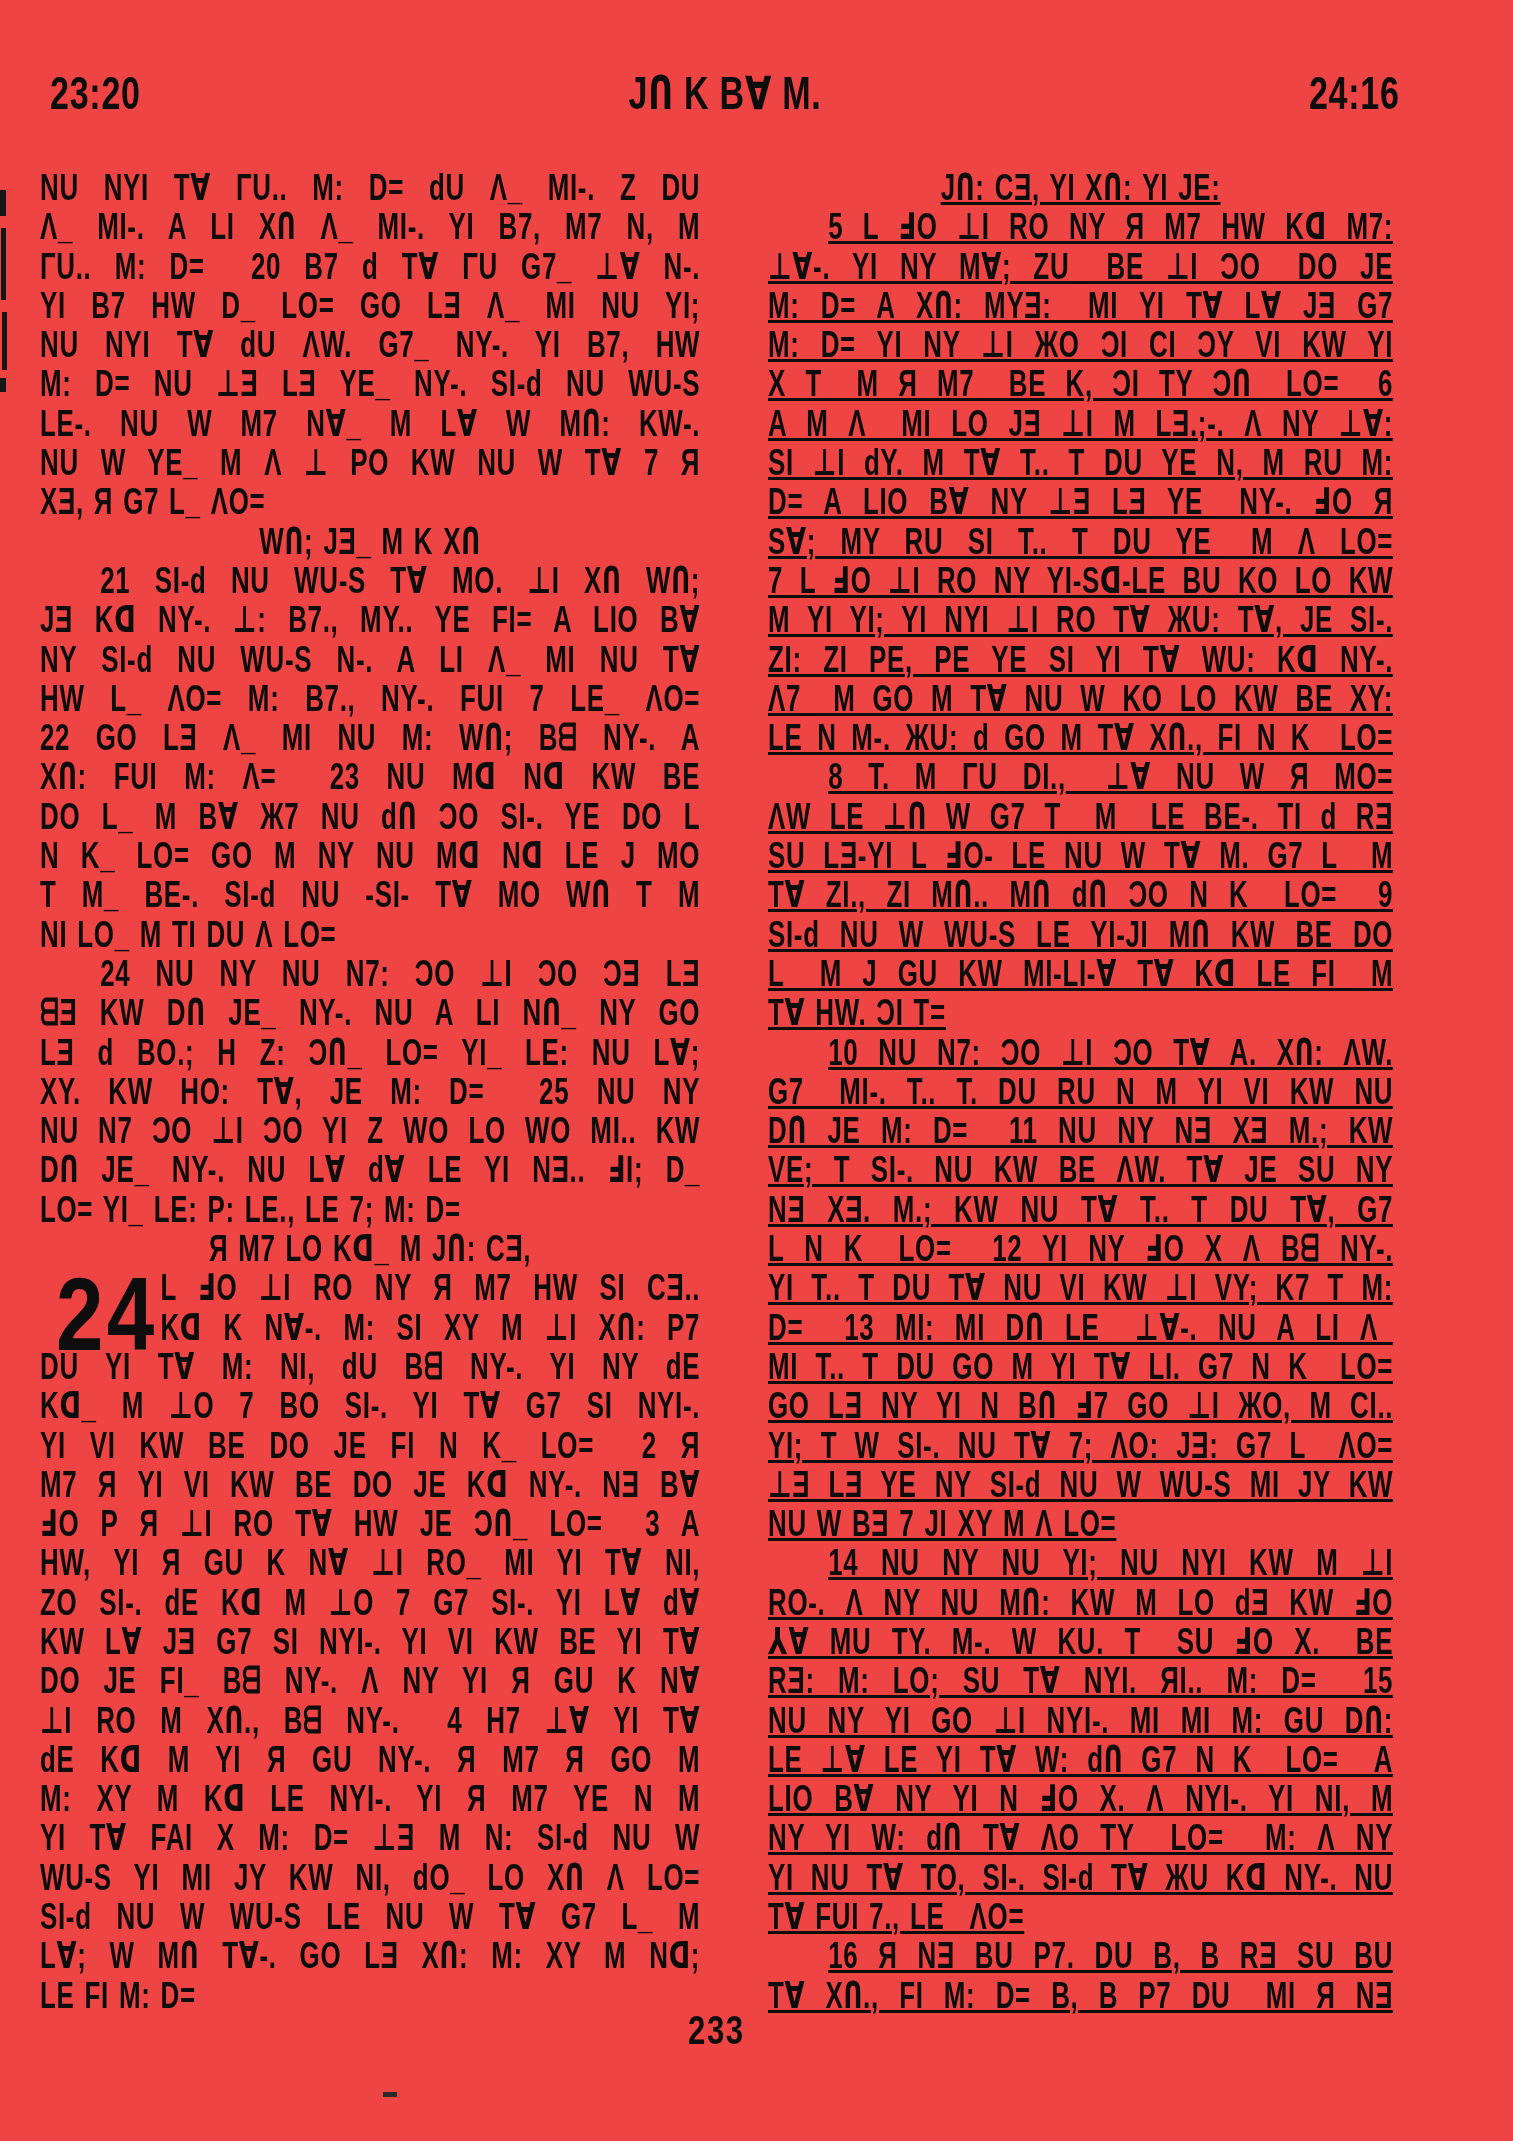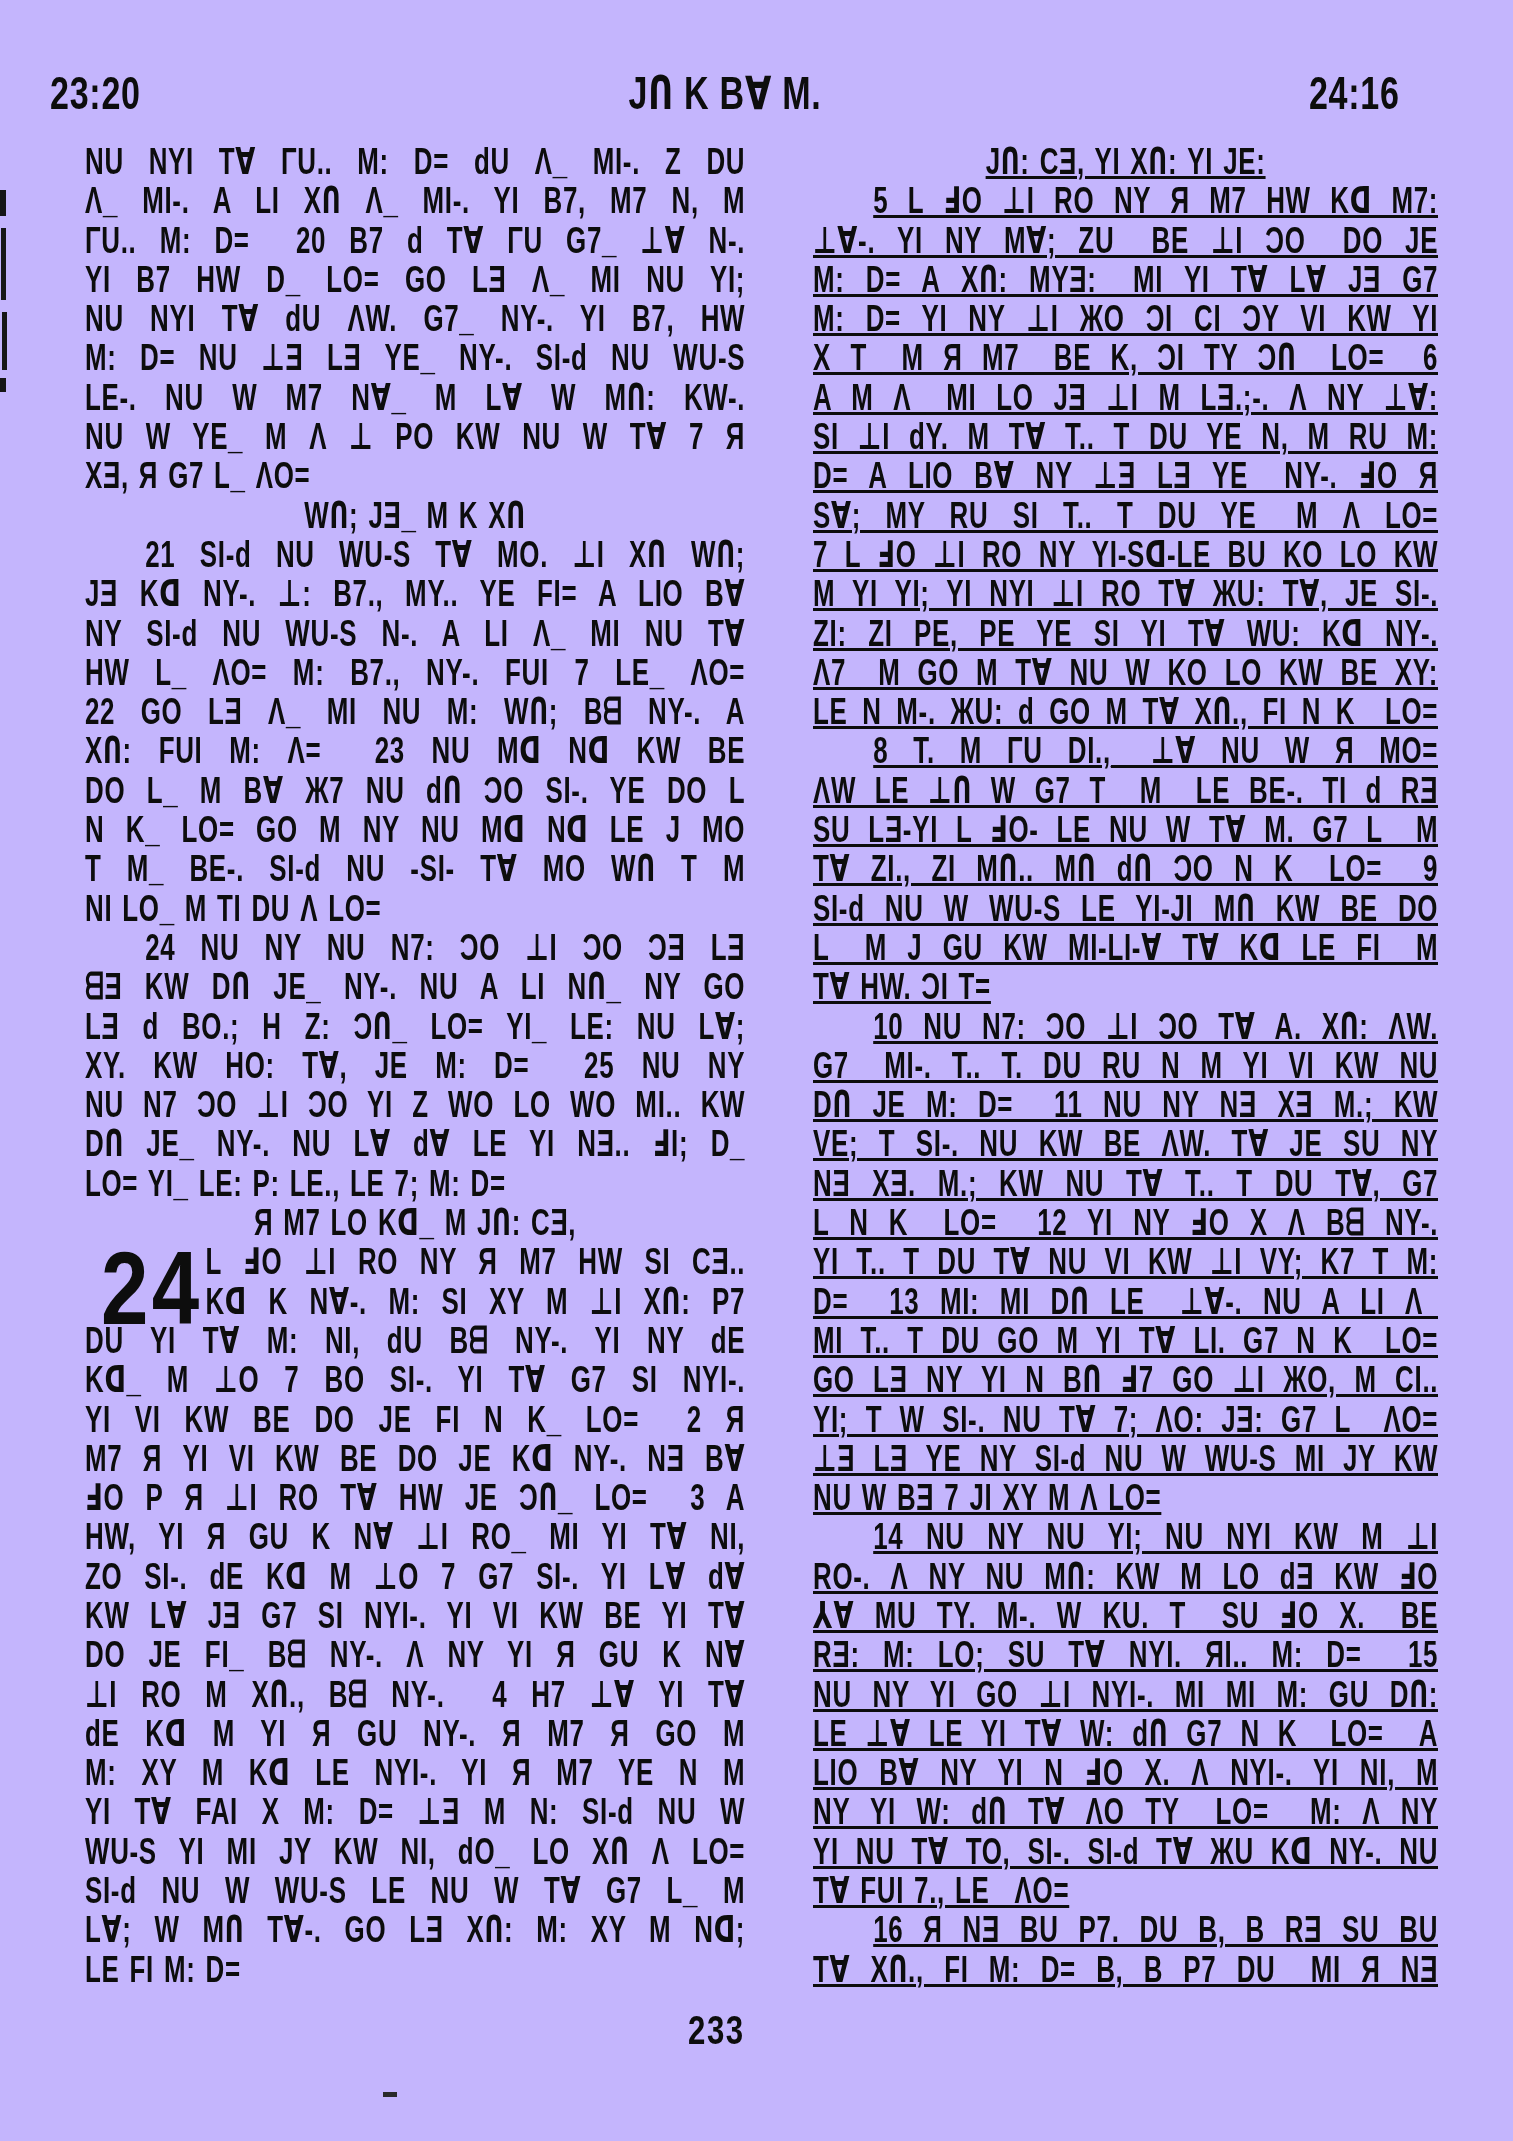--- a/index.html
+++ b/index.html
@@ -1,31 +1,31 @@
 <!DOCTYPE html>
 <html><head>
 <meta charset="utf-8">
 <style>
   html,body{margin:0;padding:0;background:#d8d6d0;}
   .page{
     position:relative;width:1513px;height:2141px;margin:0 auto;
-    background:#c4b5fd;color:#0d0d0d;overflow:hidden;
+    background:#ef4444;color:#0d0d0d;overflow:hidden;
     font-family:"Liberation Sans","DejaVu Sans",sans-serif;
   }
   
   .hdr{position:absolute;left:50px;top:66px;width:1350px;height:48px;}
   .hdr span{
     position:absolute;top:0;font-size:46px;font-weight:bold;letter-spacing:1px;
     white-space:pre;
   }
   .hdr .hl{left:0;transform:scaleX(.74);transform-origin:0 50%;}
   .hdr .hc{left:50%;transform:translateX(-50%) scaleX(.74);}
   .hdr .hr{right:0;transform:scaleX(.74);transform-origin:100% 50%;}
   
-  .col{position:absolute;top:142px;margin-left:45px;}
+  .col{position:absolute;top:168px;}
   .col.cl{left:40px;width:660px;}
   .col.cr{left:768px;width:625px;text-decoration:underline;}
   .colin{width:142.9%;transform:scaleX(.70);transform-origin:0 0;}
   .line{
     height:39.3px;line-height:39.3px;font-size:37px;font-weight:bold;
     letter-spacing:1px;word-spacing:3px;white-space:pre-wrap;overflow:hidden;
     text-align:justify;text-align-last:justify;text-justify:inter-word;
   }
   .line.f{text-align:left;text-align-last:left;}
   .line.c{text-align:center;text-align-last:center;}

